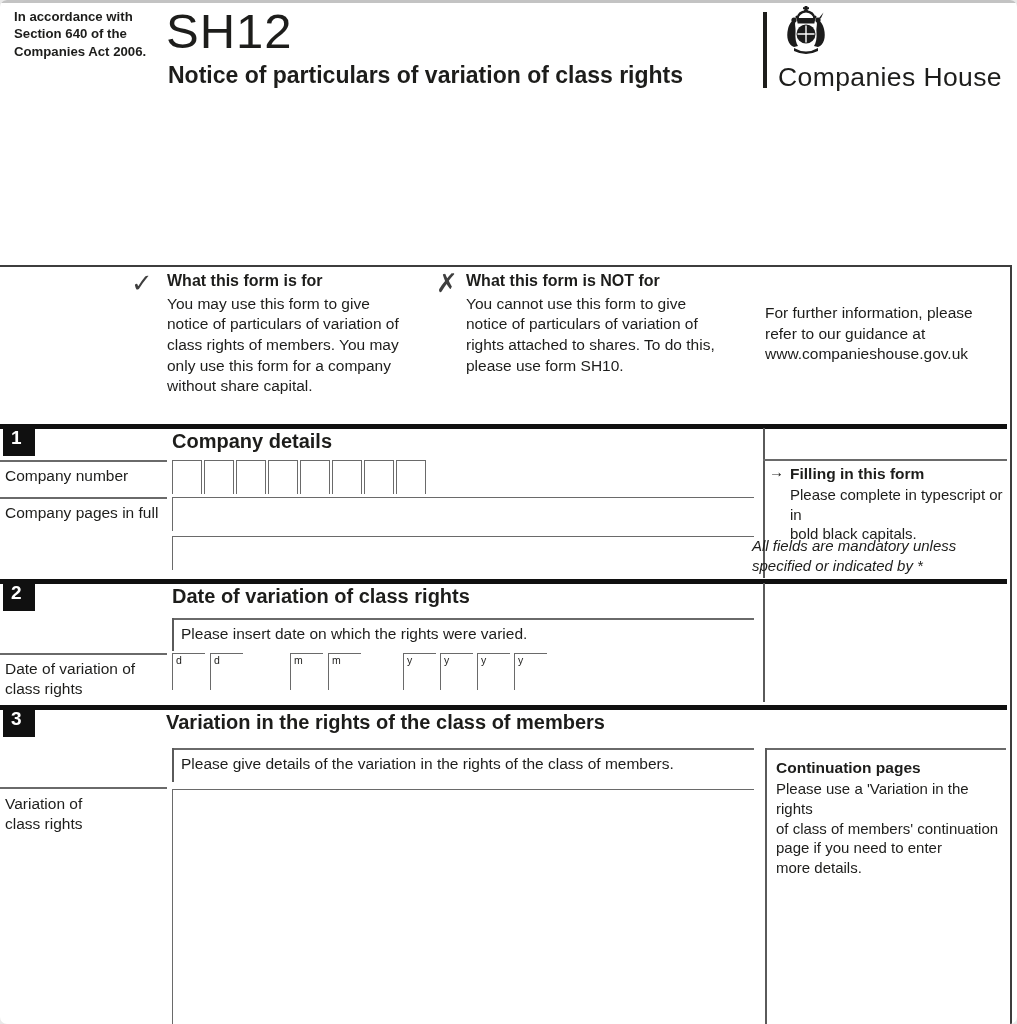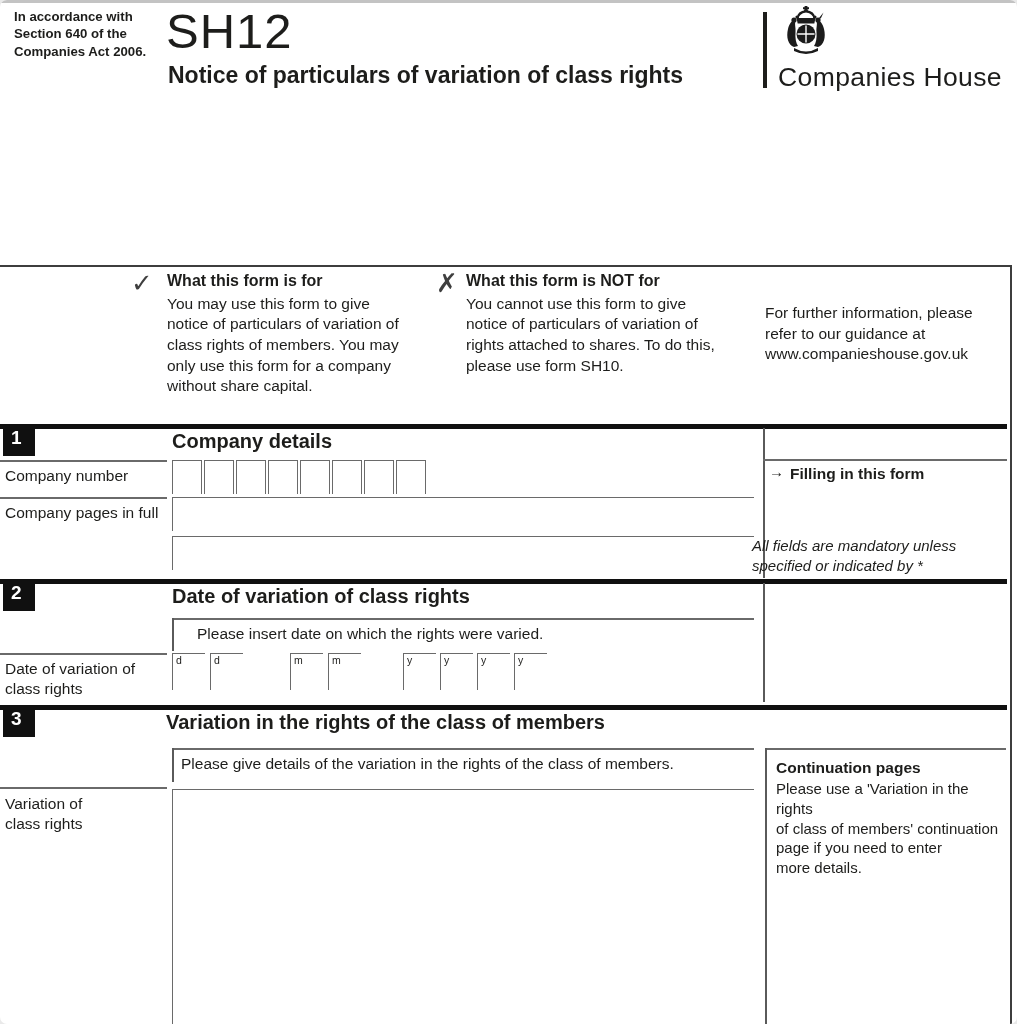--- a/index.html
+++ b/index.html
@@ -115,30 +115,32 @@
 
   <div class="hline" style="left:0;top:497px;width:167px;"></div>
   <div class="collabel" style="top:503px;">Company pages in full</div>
   <div class="field body" style="left:172px;top:497px;width:582px;height:34px;padding:4px 6px;"></div>
   <div class="field body" style="left:172px;top:536px;width:582px;height:34px;padding:4px 6px;"></div>
 
   <div class="vline" style="left:763px;top:428px;height:150px;"></div>
   <div class="hline" style="left:763px;top:459px;width:244px;"></div>
   <span class="abs" style="left:769px;top:463px;font-size:15px;">→</span>
   <div class="abs notetitle" style="left:790px;top:464px;">Filling in this form</div>
+  <div class="abs notebody pre" style="left:790px;top:485px;width:220px;">Please complete in typescript or in
+bold black capitals.</div>
   <div class="abs notebody pre" style="left:752px;top:536px;width:220px;font-style:italic;">All fields are mandatory unless
 specified or indicated by *</div>
 
   <div class="rule" style="left:0;top:579px;width:1007px;"></div>
   <div class="numbox" style="top:579px;">2</div>
   <div class="secheading" style="left:172px;top:585px;">Date of variation of class rights</div>
 
   <div class="hline" style="left:172px;top:618px;width:582px;"></div>
   <div class="vline" style="left:172px;top:618px;height:33px;"></div>
-  <div class="hint" style="left:181px;top:625px;margin-left:16px;">Please insert date on which the rights were varied.</div>
+  <div class="hint" style="left:181px;top:625px;">Please insert date on which the rights were varied.</div>
 
   <div class="hline" style="left:0;top:653px;width:167px;"></div>
   <div class="collabel pre" style="top:659px;">Date of variation of
 class rights</div>
   <div class="cells" style="left:172px;top:653px;">
       <div class="dt-cell" style="margin-left: 0px;">
         <span class="cell-letter">d</span>
       </div>
       <div class="dt-cell" style="margin-left: 5px;">
         <span class="cell-letter">d</span>

